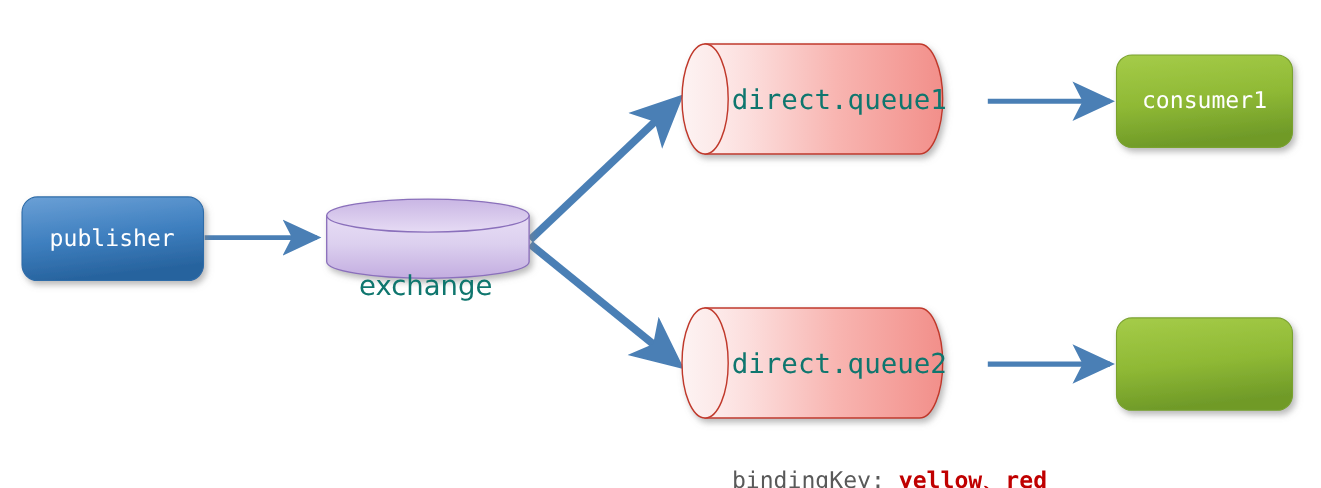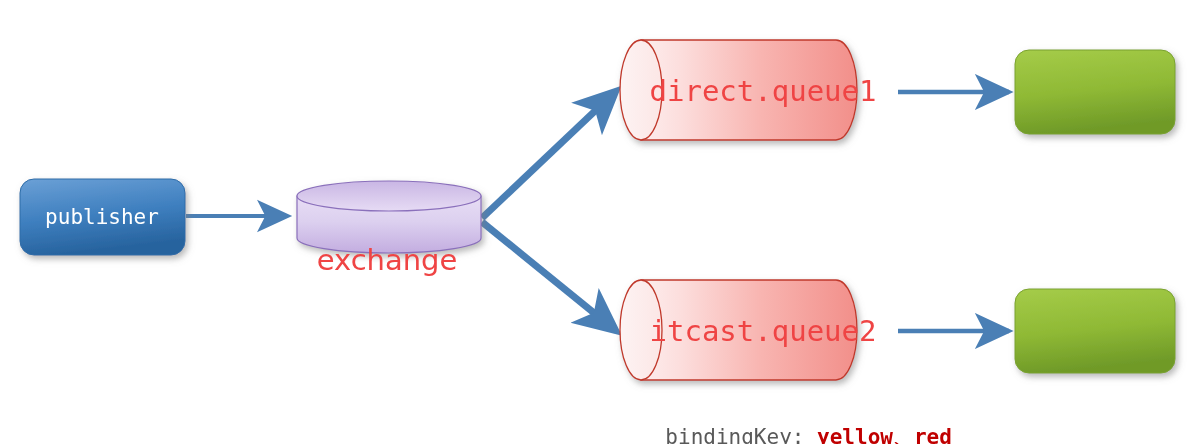--- a/index.html
+++ b/index.html
@@ -35,22 +35,22 @@
   .sans {
     font-family: "DejaVu Sans", sans-serif;
     margin-top: 37px;
   }
   .node-label-light {
     color: #ffffff;
     font-size: 21px;
     letter-spacing: 0px;
   }
   .node-label-dark {
-    color: #ef4444;
-    font-size: 29px;
+    color: #0f766e;
+    font-size: 25px;
   }
   .caption-gray {
     color: #595959;
     font-size: 21px;
   }
   .caption-red {
     color: #c00000;
     font-size: 21px;
     font-weight: bold;
   }
@@ -157,22 +157,23 @@
     </g>
   </svg>
 
   <div class="txt mono node-label-light centered" style="left:102px; top:217px;">publisher</div>
 
 
   <div class="txt sans node-label-dark centered" style="left:387px; top:223px;">exchange</div>
 
   <div class="txt mono node-label-dark centered" style="left:763px; top:91px;">direct.queue1</div>
 
-  <div class="txt mono node-label-dark centered" style="left:763px; top:331px;">itcast.queue2</div>
+  <div class="txt mono node-label-dark centered" style="left:763px; top:331px;">direct.queue2</div>
 
+  <div class="txt mono node-label-light centered" style="left:1095px; top:92px;">consumer1</div>
 
 
 
   <div class="txt" style="left:645px; top:411px;">
     <span class="mono caption-gray">bindingKey: </span><span class="mono caption-red">yellow、red</span>
   </div>
 
 </div>
 
 </body></html>

